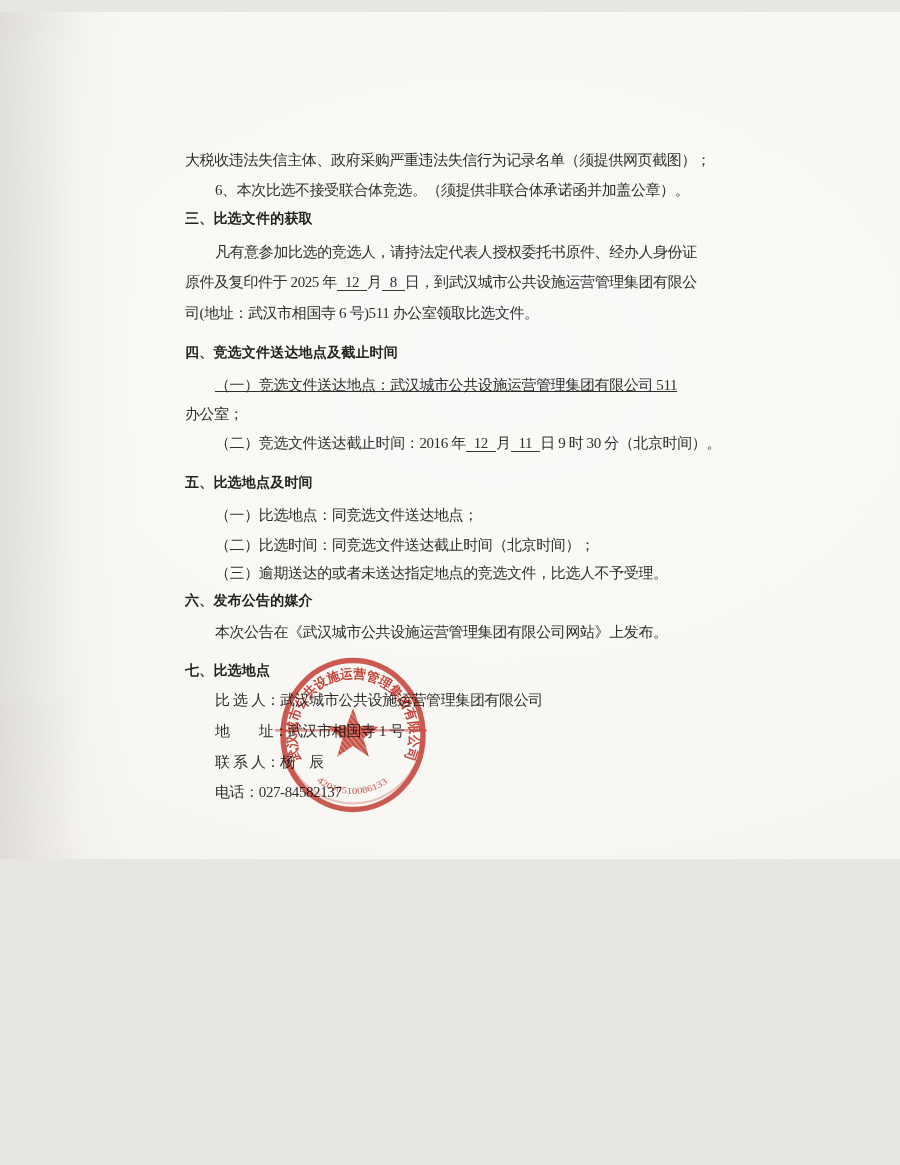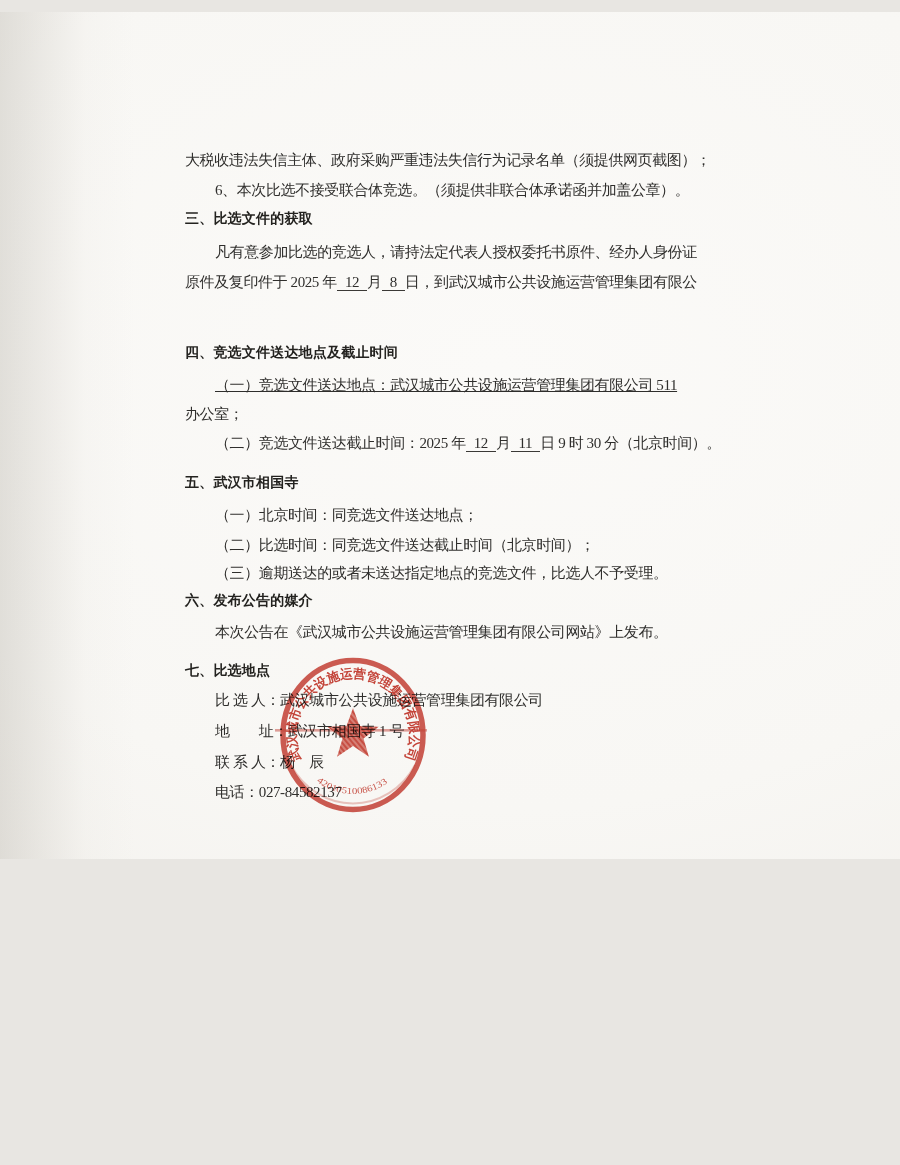--- a/index.html
+++ b/index.html
@@ -60,28 +60,29 @@
 <body>
 
 <div class="page">
 
   <div class="ln" style="left:185px;top:137px;">大税收违法失信主体、政府采购严重违法失信行为记录名单（须提供网页截图）；</div>
   <div class="ln" style="left:215px;top:167px;">6、本次比选不接受联合体竞选。（须提供非联合体承诺函并加盖公章）。</div>
 
   <div class="ln hd" style="left:185px;top:196px;">三、比选文件的获取</div>
   <div class="ln" style="left:215px;top:229px;">凡有意参加比选的竞选人，请持法定代表人授权委托书原件、经办人身份证</div>
   <div class="ln" style="left:185px;top:259px;"><span>原件及复印件于 2025 年</span><span class="u">12</span><span>月</span><span class="u">8</span><span>日，到武汉城市公共设施运营管理集团有限公</span></div>
+  <div class="ln" style="left:185px;top:290px;">司(地址：武汉市相国寺 6 号)511 办公室领取比选文件。</div>
 
   <div class="ln hd" style="left:185px;top:330px;">四、竞选文件送达地点及截止时间</div>
   <div class="ln" style="left:215px;top:362px;text-decoration:underline;">（一）竞选文件送达地点：武汉城市公共设施运营管理集团有限公司 511</div>
   <div class="ln" style="left:185px;top:391px;">办公室；</div>
-  <div class="ln" style="left:215px;top:420px;"><span>（二）竞选文件送达截止时间：2025 年</span><span class="u">12</span><span>月</span><span class="u">11</span><span>日 9 时 30 分（北京时间）。</span></div>
+  <div class="ln" style="left:215px;top:420px;"><span>（二）竞选文件送达截止时间：2016 年</span><span class="u">12</span><span>月</span><span class="u">11</span><span>日 9 时 30 分（北京时间）。</span></div>
 
-  <div class="ln hd" style="left:185px;top:460px;">五、武汉市相国寺</div>
-  <div class="ln" style="left:215px;top:492px;">（一）北京时间：同竞选文件送达地点；</div>
+  <div class="ln hd" style="left:185px;top:460px;">五、比选地点及时间</div>
+  <div class="ln" style="left:215px;top:492px;">（一）比选地点：同竞选文件送达地点；</div>
   <div class="ln" style="left:215px;top:550px;">（三）逾期送达的或者未送达指定地点的竞选文件，比选人不予受理。</div>
   <div class="ln" style="left:215px;top:522px;">（二）比选时间：同竞选文件送达截止时间（北京时间）；</div>
 
   <div class="ln hd" style="left:185px;top:578px;">六、发布公告的媒介</div>
   <div class="ln" style="left:215px;top:609px;">本次公告在《武汉城市公共设施运营管理集团有限公司网站》上发布。</div>
 
   <div class="ln hd" style="left:185px;top:648px;">七、比选地点</div>
   <div class="ln" style="left:215px;top:677px;">比 选 人：武汉城市公共设施运营管理集团有限公司</div>
   <div class="ln" style="left:215px;top:708px;">地　　址：武汉市相国寺 1 号</div>
   <div class="ln" style="left:215px;top:739px;">联 系 人：杨　辰</div>

